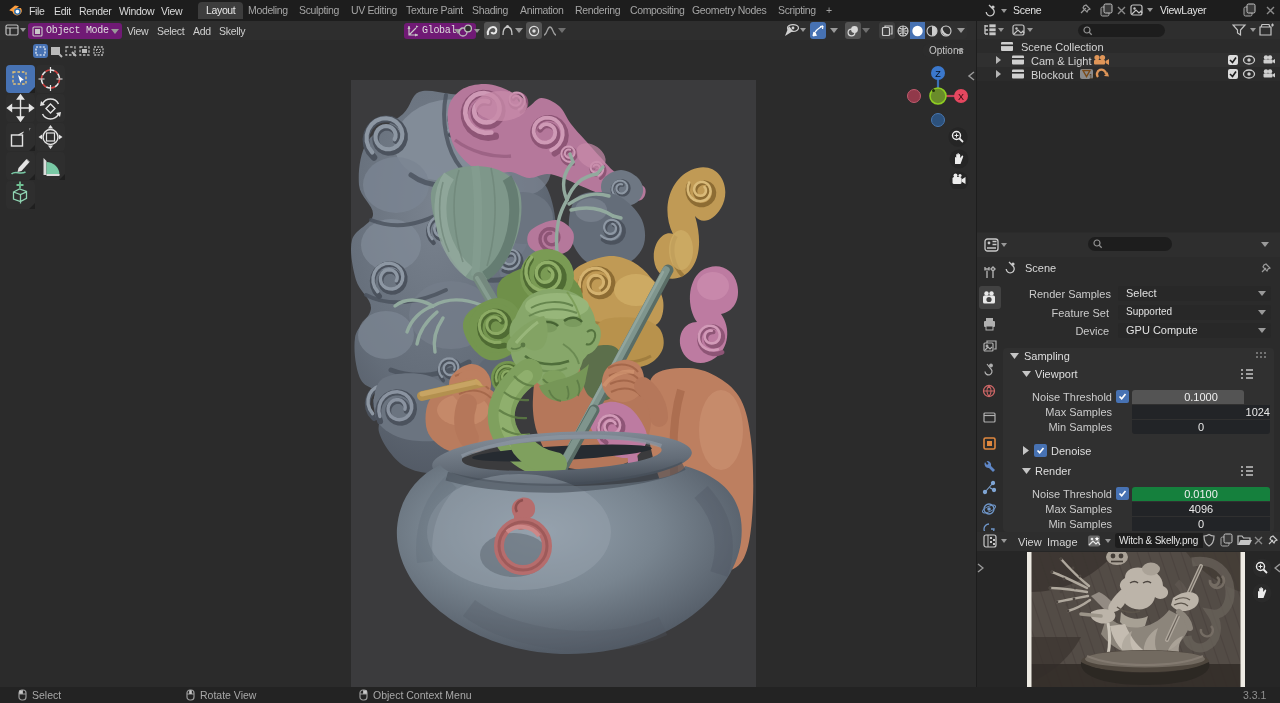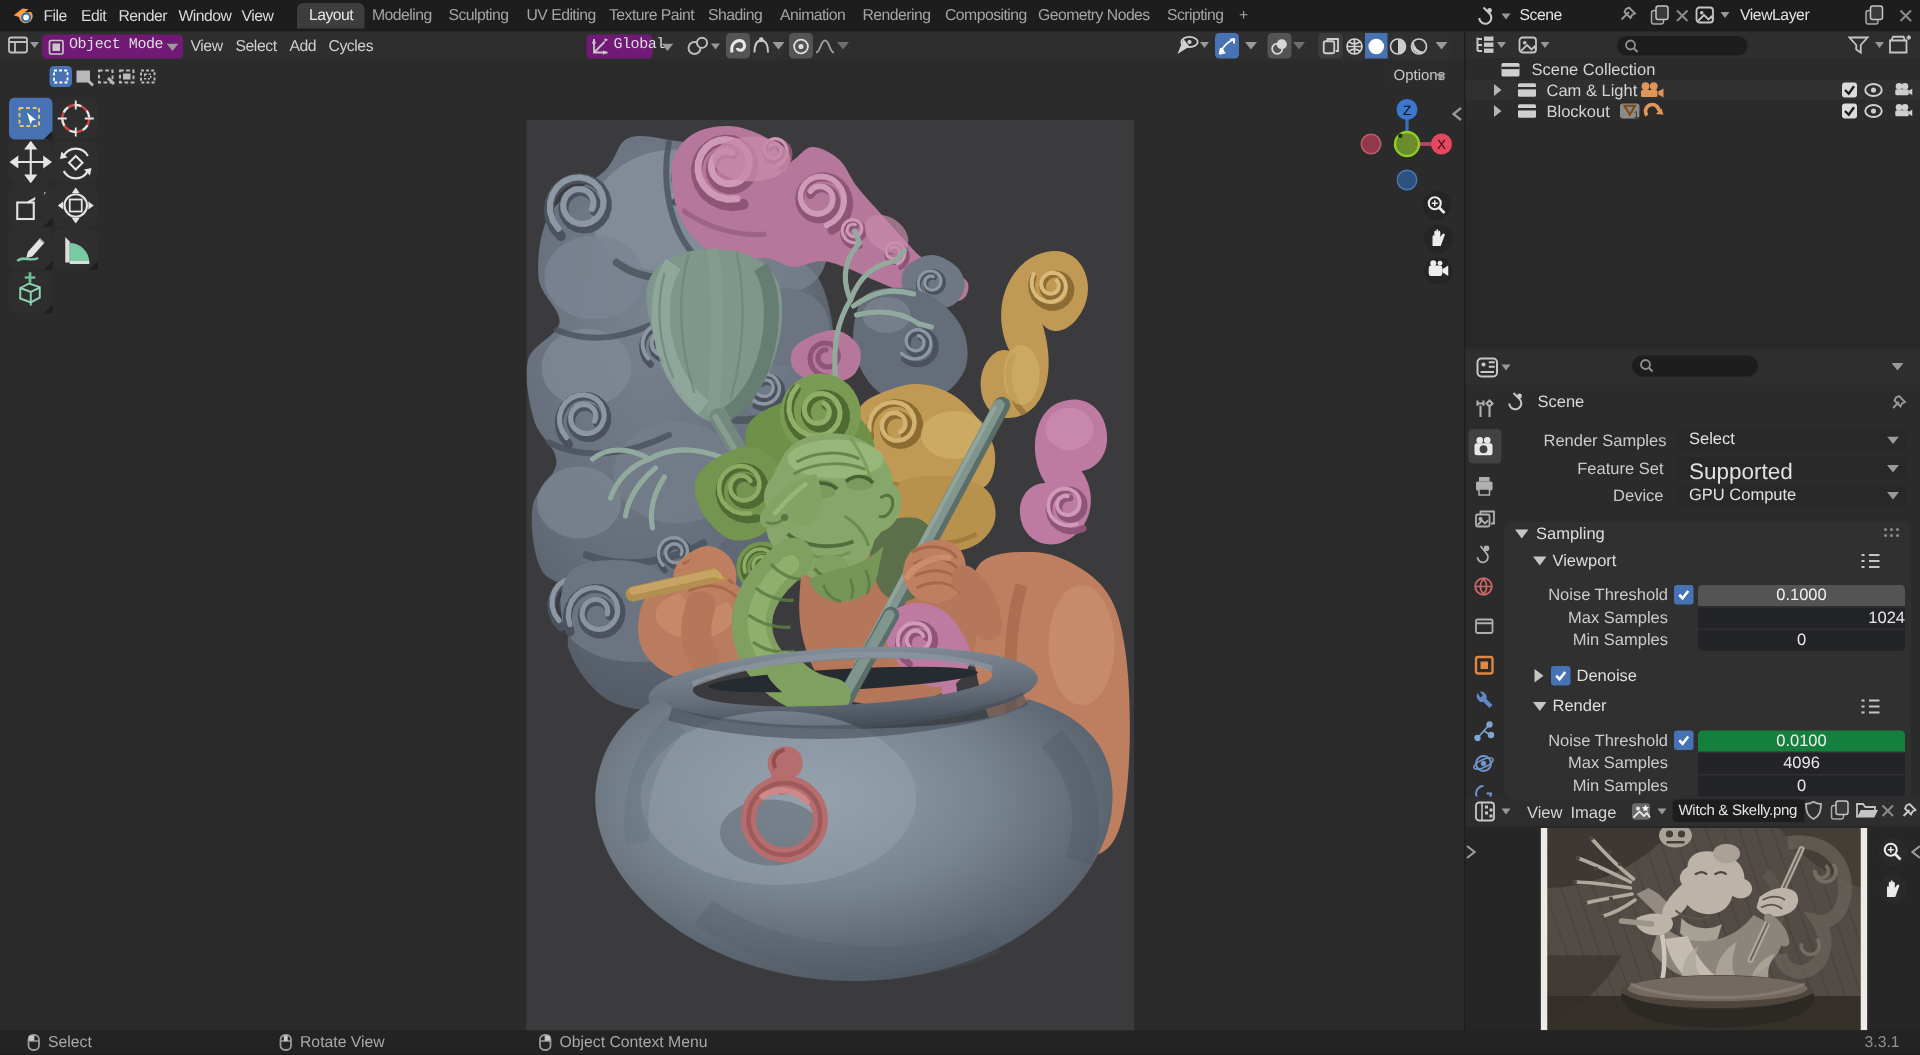--- a/index.html
+++ b/index.html
@@ -100,23 +100,23 @@
           <rect x="3" y="3" width="5" height="5" fill="#c8c8c8"></rect>
         </svg>
         <span class="abs" style="left:18px;top:2px">Object Mode</span>
         <svg class="abs" style="left:83px;top:6px" width="8" height="6" viewBox="0 0 8 6">
             <path d="M0 0 l4 5 4-5z" fill="#9a9a9a"></path>
           </svg>
       </div>
       <span class="vtxt" style="left:127px">View</span>
       <span class="vtxt" style="left:157px">Select</span>
       <span class="vtxt" style="left:193px">Add</span>
-      <span class="vtxt" style="left:219px">Cycles</span>
-
-      <div class="field" style="left:391px;top:1.5px;width:44px;height:16px">
+      <span class="vtxt" style="left:219px">Skelly</span>
+
+      <div class="field" style="left:404px;top:1.5px;width:72px;height:16px">
         <svg class="abs" style="left:3px;top:2px" width="13" height="13" viewBox="0 0 13 13">
           <path d="M2 1 v9 h9 M2 10 l7-7" stroke="#c8c8c8" fill="none" stroke-width="1.2"></path>
           <path d="M2 1 l-1.5 3 h3z M11 10 l-3-1.5 v3z M9 3 l0-2.5 2.5 1z" fill="#c8c8c8"></path>
         </svg>
         <span class="abs" style="left:18px;top:2px">Global</span>
         <svg class="abs" style="left:50px;top:6px" width="8" height="6" viewBox="0 0 8 6">
             <path d="M0 0 l4 5 4-5z" fill="#9a9a9a"></path>
           </svg>
       </div>
       <svg class="abs" style="left:457px;top:3px" width="24" height="14" viewBox="0 0 24 14">
@@ -687,21 +687,21 @@
     
     <span class="txt" style="left:52px;top:267px;font-size:11px;color:#cbcbcb;width:80px;text-align:right">Render Samples</span>
     <div class="abs" style="left:141px;top:265px;width:153px;height:15px;background:#282828;border-radius:3px">
       <span class="txt" style="left:8px;top:1px;font-size:11px;color:#e0e0e0">Select</span>
       <svg class="abs" style="left:140px;top:5px" width="8" height="6" viewBox="0 0 8 6">
           <path d="M0 0 l4 5 4-5z" fill="#9a9a9a"></path>
         </svg>
     </div>
     <span class="txt" style="left:52px;top:286px;font-size:11px;color:#cbcbcb;width:80px;text-align:right">Feature Set</span>
     <div class="abs" style="left:141px;top:284px;width:153px;height:15px;background:#282828;border-radius:3px">
-      <span class="txt" style="left:8px;top:1px;font-size:15px;color:#e0e0e0">Supported</span>
+      <span class="txt" style="left:8px;top:1px;font-size:10px;color:#e0e0e0">Supported</span>
       <svg class="abs" style="left:140px;top:5px" width="8" height="6" viewBox="0 0 8 6">
           <path d="M0 0 l4 5 4-5z" fill="#9a9a9a"></path>
         </svg>
     </div>
     <span class="txt" style="left:52px;top:304px;font-size:11px;color:#cbcbcb;width:80px;text-align:right">Device</span>
     <div class="abs" style="left:141px;top:302px;width:153px;height:15px;background:#282828;border-radius:3px">
       <span class="txt" style="left:8px;top:1px;font-size:11px;color:#e0e0e0">GPU Compute</span>
       <svg class="abs" style="left:140px;top:5px" width="8" height="6" viewBox="0 0 8 6">
           <path d="M0 0 l4 5 4-5z" fill="#9a9a9a"></path>
         </svg>
@@ -789,21 +789,21 @@
         <g stroke="#c5c5c5" stroke-width="1.4">
           <path d="M1 2 h2 M1 6 h2 M1 10 h2 M6 2 h7 M6 6 h7 M6 10 h7"></path>
         </g>
       </svg>
     <span class="txt" style="left:55px;top:370px;font-size:11px;color:#cbcbcb;width:80px;text-align:right">Noise Threshold</span>
     <div class="abs" style="left:139px;top:369px;width:13px;height:13px;background:#4772b3;border-radius:2px">
       <svg class="abs" style="left:2px;top:2px" width="9" height="9" viewBox="0 0 9 9">
           <path d="M1.5 4.5 l2.2 2.3 L7.5 2" stroke="#fff" stroke-width="1.7" fill="none"></path>
         </svg>
     </div>
-    <div class="abs" style="left:155px;top:369px;width:138px;height:14px;background:#545454;border-radius:3px 3px 0 0">
+    <div class="abs" style="left:155px;top:369px;width:112px;height:14px;background:#545454;border-radius:3px 3px 0 0">
       <span class="txt" style="left:0;top:1px;width:138px;text-align:center;font-size:11px;color:#f0f0f0">0.1000</span>
     </div>
     <div class="abs" style="left:155px;top:384px;width:138px;height:14px;background:#222427">
       <span class="txt" style="left:0;top:1px;width:138px;text-align:right;font-size:11px;color:#e8e8e8">1024</span>
     </div>
     <span class="txt" style="left:55px;top:385px;font-size:11px;color:#cbcbcb;width:80px;text-align:right">Max Samples</span>
     <div class="abs" style="left:155px;top:399px;width:138px;height:14px;background:#222427;border-radius:0 0 3px 3px">
       <span class="txt" style="left:0;top:1px;width:138px;text-align:center;font-size:11px;color:#e8e8e8">0</span>
     </div>
     <span class="txt" style="left:55px;top:400px;font-size:11px;color:#cbcbcb;width:80px;text-align:right">Min Samples</span>

